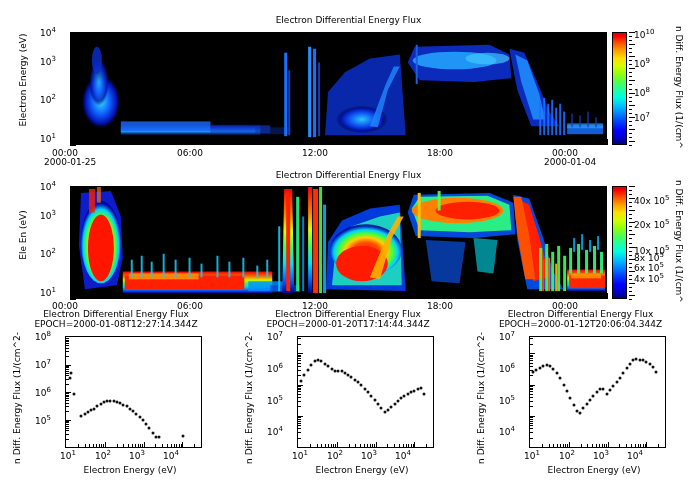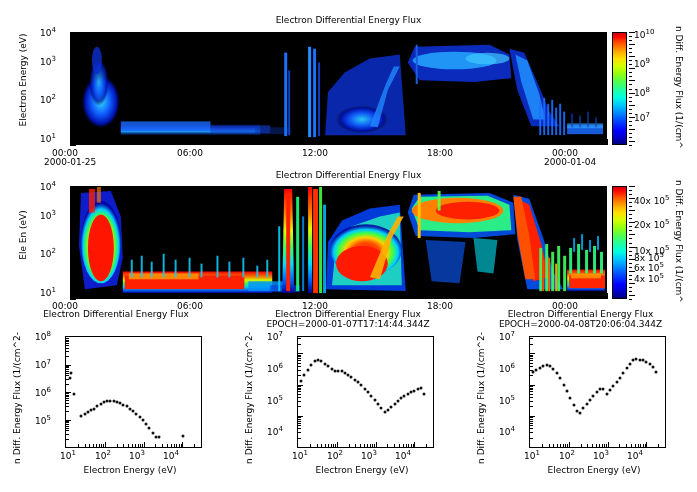--- a/index.html
+++ b/index.html
@@ -341,20 +341,21 @@
   <div class="cbar-lbl" style="left:634px; top:50px;text-align:right;">20x 10<sup>5</sup></div>
   <div class="cbar-lbl" style="left:634px; top:76px;">10x 10<sup>5</sup></div>
   <div class="cbar-lbl" style="left:634px; top:83px;">8x 10<sup>5</sup></div>
   <div class="cbar-lbl" style="left:634px; top:93px;">6x 10<sup>5</sup></div>
   <div class="cbar-lbl" style="left:634px; top:104px;">4x 10<sup>5</sup></div>
   <div class="cbar-title" style="left:684px; top:10px;">n Diff. Energy Flux (1/(cm^</div>
 </div>
 
 <div class="panel" style="left:0; top:305px; width:232px; height:187px;">
   <div class="sp-title" style="left:0; top:4px; width:232px;">Electron Differential Energy Flux</div>
+  <div class="sp-title" style="left:0; top:14px; width:232px;">EPOCH=2000-01-08T12:27:14.344Z</div>
   <div class="ylab-rot" style="left:12px; top:168px; width:150px;">n Diff. Energy Flux (1/(cm^2-</div>
 
   <div class="lineplot" style="left:65px; top:31px; width:137px; height:112px;" id="sp1">
       <div class="dot" style="left: 3.76255px; top: 41.4876px;"></div>
       <div class="dot" style="left: 5.06024px; top: 36.2659px;"></div>
       <div class="dot" style="left: 8.44386px; top: 56.5267px;"></div>
       <div class="dot" style="left: 15.4501px; top: 79.3666px;"></div>
       <div class="dot" style="left: 18.5243px; top: 77.2659px;"></div>
       <div class="dot" style="left: 21.5986px; top: 75.48px;"></div>
       <div class="dot" style="left: 24.9822px; top: 73.3579px;"></div>
@@ -453,21 +454,21 @@
   <div class="tick-txt" style="left:60px; top:146px;">10<sup>1</sup></div>
   <div class="tick-txt" style="left:95px; top:146px;">10<sup>2</sup></div>
   <div class="tick-txt" style="left:129px; top:146px;">10<sup>3</sup></div>
   <div class="tick-txt" style="left:163px; top:146px;">10<sup>4</sup></div>
 
   <div class="xlab" style="left:40px; top:160px; width:180px;">Electron Energy (eV)</div>
 </div>
 
 <div class="panel" style="left:232px; top:305px; width:232px; height:187px;">
   <div class="sp-title" style="left:0; top:4px; width:232px;">Electron Differential Energy Flux</div>
-  <div class="sp-title" style="left:0; top:14px; width:232px;">EPOCH=2000-01-07T17:14:44.344Z</div>
+  <div class="sp-title" style="left:0; top:14px; width:232px;">EPOCH=2000-01-20T17:14:44.344Z</div>
   <div class="ylab-rot" style="left:12px; top:168px; width:150px;">n Diff. Energy Flux (1/(cm^2-</div>
 
   <div class="lineplot" style="left:65px; top:31px; width:137px; height:112px;" id="sp2">
       <div class="dot" style="left: 3.07423px; top: 43.6499px;"></div>
       <div class="dot" style="left: 6.26515px; top: 37.7069px;"></div>
       <div class="dot" style="left: 9.91101px; top: 32.6532px;"></div>
       <div class="dot" style="left: 13.2946px; top: 27.6666px;"></div>
       <div class="dot" style="left: 16.7478px; top: 23.6357px;"></div>
       <div class="dot" style="left: 20.1314px; top: 22.5205px;"></div>
       <div class="dot" style="left: 23.3751px; top: 24.0288px;"></div>
@@ -569,21 +570,21 @@
   <div class="tick-txt" style="left:60px; top:146px;">10<sup>1</sup></div>
   <div class="tick-txt" style="left:95px; top:146px;">10<sup>2</sup></div>
   <div class="tick-txt" style="left:129px; top:146px;">10<sup>3</sup></div>
   <div class="tick-txt" style="left:163px; top:146px;">10<sup>4</sup></div>
 
   <div class="xlab" style="left:40px; top:160px; width:180px;">Electron Energy (eV)</div>
 </div>
 
 <div class="panel" style="left:464px; top:305px; width:233px; height:187px;">
   <div class="sp-title" style="left:0; top:4px; width:233px;">Electron Differential Energy Flux</div>
-  <div class="sp-title" style="left:0; top:14px; width:233px;">EPOCH=2000-04-08T20:06:04.344Z</div>
+  <div class="sp-title" style="left:0; top:14px; width:233px;">EPOCH=2000-01-12T20:06:04.344Z</div>
   <div class="ylab-rot" style="left:12px; top:168px; width:150px;">n Diff. Energy Flux (1/(cm^2-</div>
 
   <div class="lineplot" style="left:65px; top:31px; width:137px; height:112px;" id="sp3">
       <div class="dot" style="left: 3.07423px; top: 34.5938px;"></div>
       <div class="dot" style="left: 6.26515px; top: 32.6532px;"></div>
       <div class="dot" style="left: 9.91101px; top: 30.5628px;"></div>
       <div class="dot" style="left: 13.2946px; top: 29.3292px;"></div>
       <div class="dot" style="left: 16.7478px; top: 28.1985px;"></div>
       <div class="dot" style="left: 20.1314px; top: 29.3292px;"></div>
       <div class="dot" style="left: 23.3751px; top: 31.92px;"></div>

